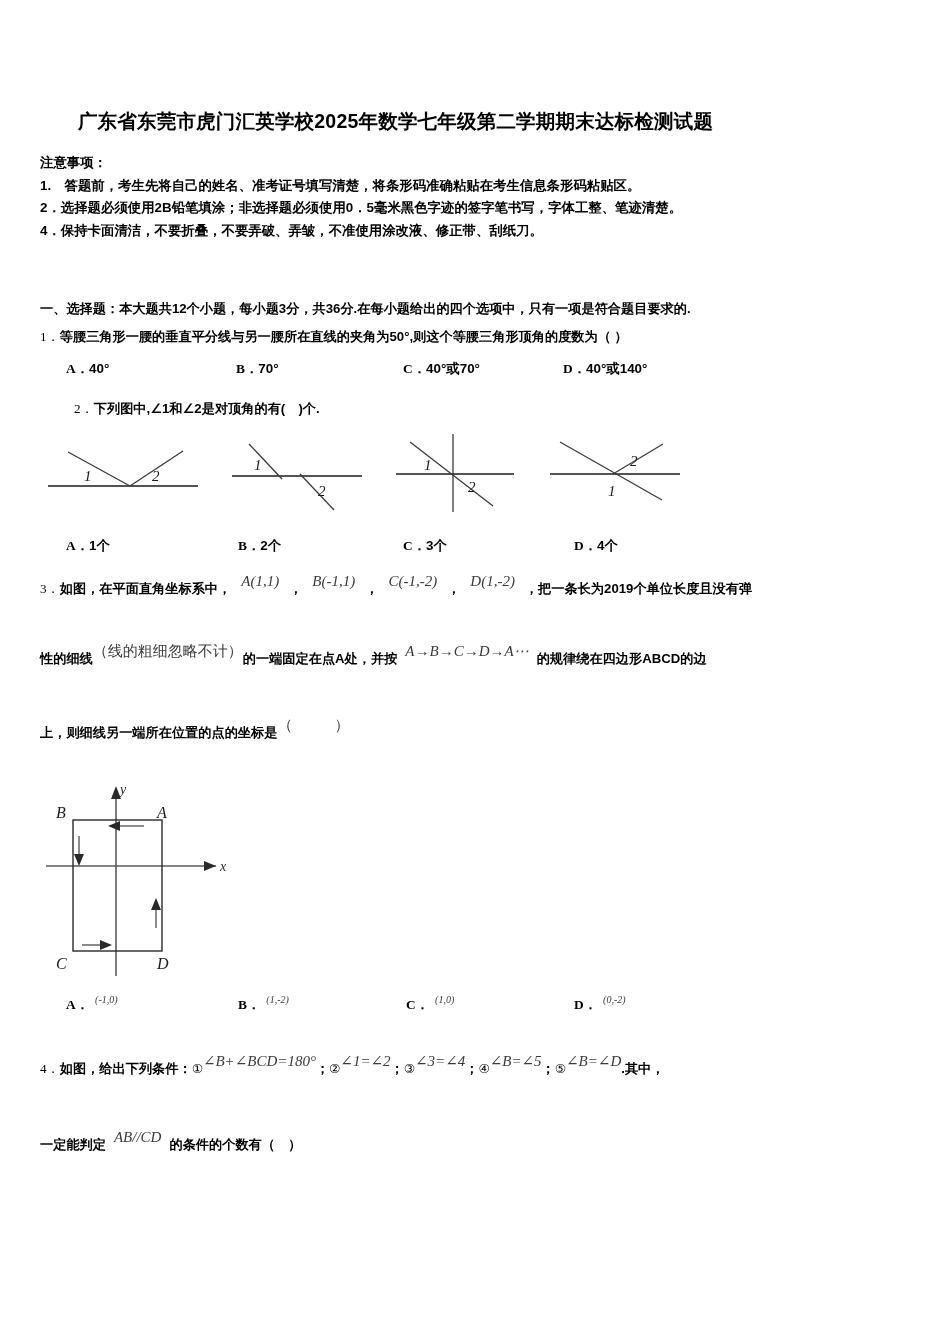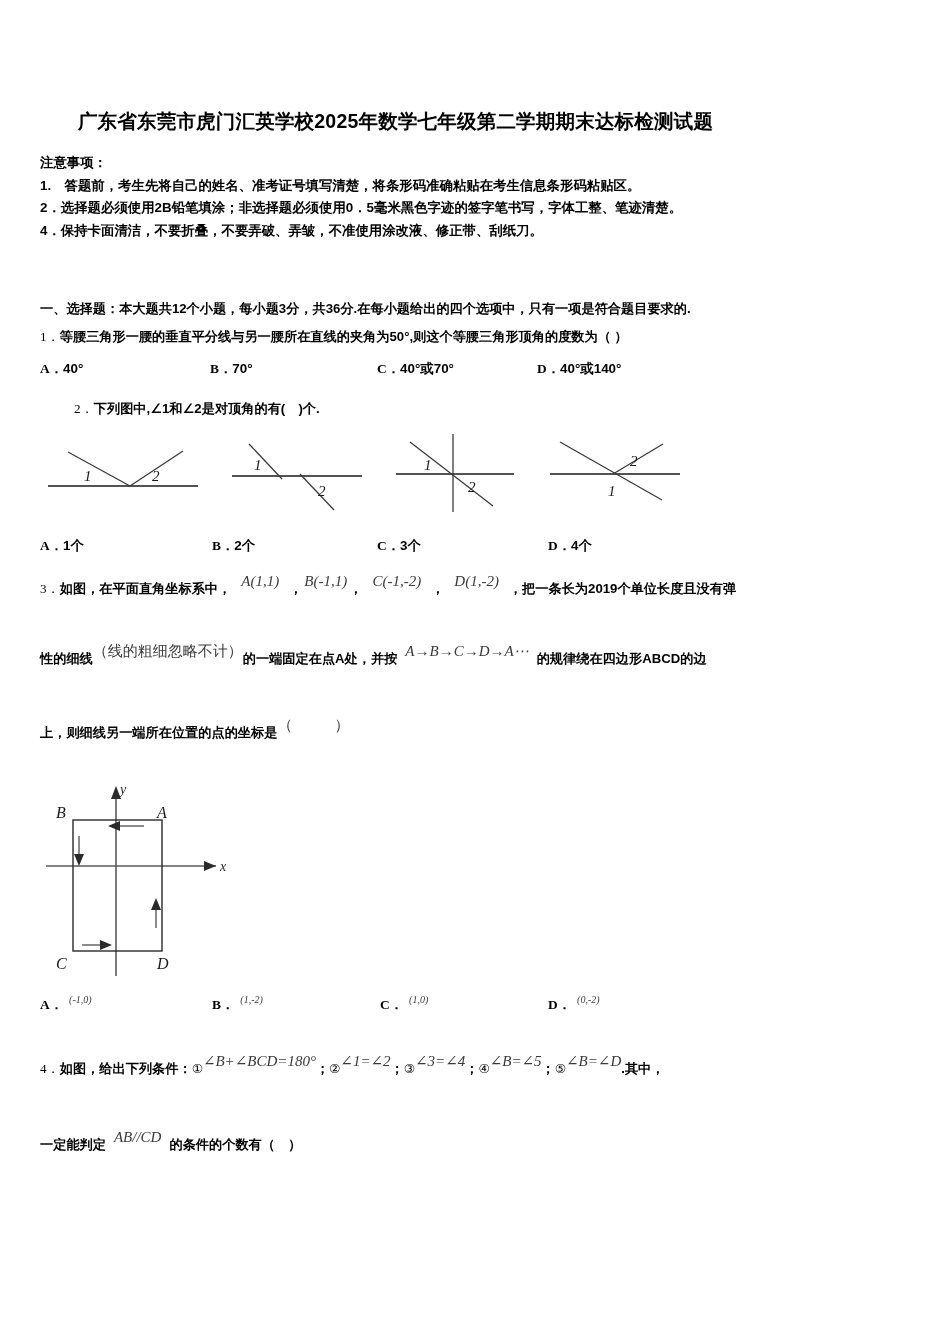--- a/index.html
+++ b/index.html
@@ -84,20 +84,21 @@
   .opts {
     position: absolute;
     font-family: "Liberation Sans", "DejaVu Sans", sans-serif;
     font-size: 13.4px;
     font-weight: bold;
     width: 890px;
   }
   .opts .opt {
     position: absolute;
     white-space: nowrap;
+    margin-left: 26px;
   }
   .opts .opt .lbl { font-family: "Liberation Serif", serif; }
   .opt-math .mtv {
     font-family: "Liberation Serif", serif;
     font-style: italic;
     font-weight: normal;
     font-size: 10px;
     color: #3a3a3a;
     position: relative;
     top: -6px;
@@ -242,21 +243,21 @@
     </span>
     <span class="opt" style="left:337px;">
       <span class="lbl">C．</span><span>3个</span>
     </span>
     <span class="opt" style="left:508px;">
       <span class="lbl">D．</span><span>4个</span>
     </span>
   </div>
 
   <div class="q" style="left:40px; top:578px; width:900px; white-space:nowrap;">
-    <span class="qnum">3．</span><span>如图，在平面直角坐标系中，</span><span class="mt sup-raise" style="margin:0 10px;">A(1,1)</span>，<span class="mt sup-raise" style="margin:0 2px;">B(-1,1)</span>，<span class="mt sup-raise" style="margin:0 10px;">C(-1,-2)</span>，<span class="mt sup-raise" style="margin:0 10px;">D(1,-2)</span><span>，把一条长为2019个单位长度且没有弹</span>
+    <span class="qnum">3．</span><span>如图，在平面直角坐标系中，</span><span class="mt sup-raise" style="margin:0 10px;">A(1,1)</span>，<span class="mt sup-raise" style="margin:0 10px;">B(-1,1)</span>，<span class="mt sup-raise" style="margin:0 10px;">C(-1,-2)</span>，<span class="mt sup-raise" style="margin:0 10px;">D(1,-2)</span><span>，把一条长为2019个单位长度且没有弹</span>
   </div>
 
   <div class="q" style="left:40px; top:722px; width:900px; white-space:nowrap;">
     <span>上，则细线另一端所在位置的点的坐标是</span><span class="mt sup-raise" style="font-style:normal; letter-spacing:4px;">（　　）</span>
   </div>
 
   <div class="q" style="left:40px; top:648px; width:900px; white-space:nowrap;">
     <span>性的细线</span><span class="mt sup-raise" style="font-style:normal;">（线的粗细忽略不计）</span><span>的一端固定在点A处，并按</span><span class="mt sup-raise" style="margin:0 8px;">A→B→C→D→A⋯</span><span>的规律绕在四边形ABCD的边</span>
   </div>
 

